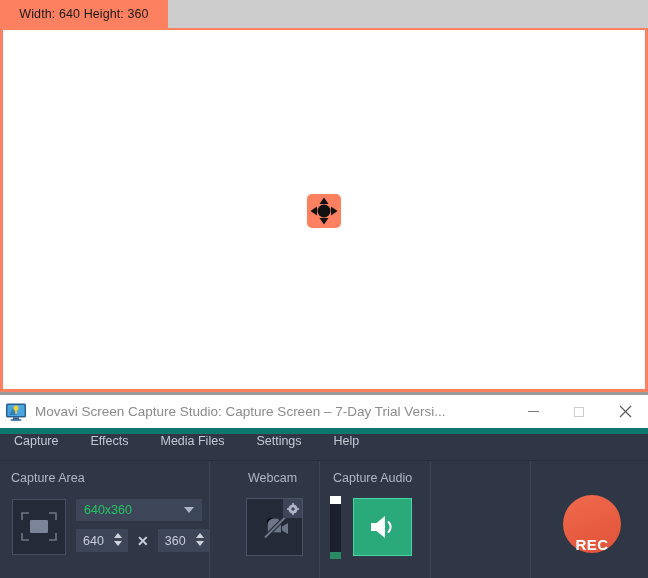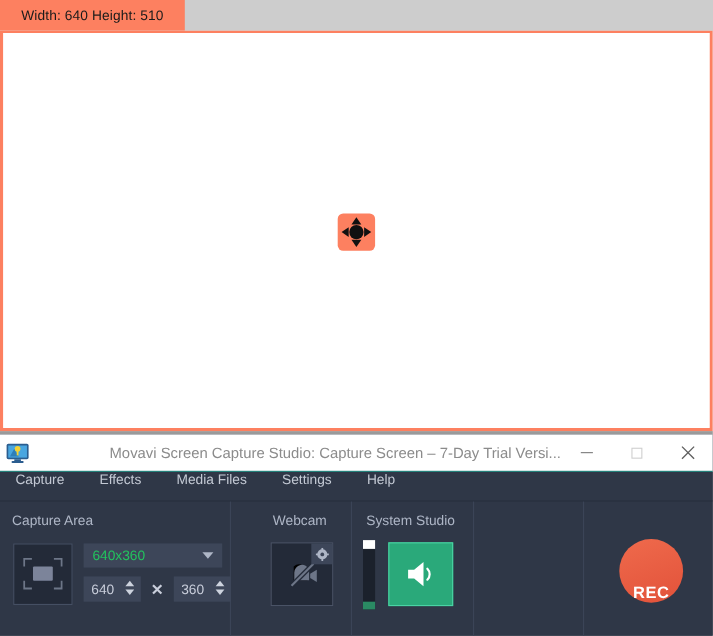--- a/index.html
+++ b/index.html
@@ -84,22 +84,21 @@
     background: #2f3747;
   }
 
   
   #title-bar {
     position: relative;
     height: 33px;
     background: #ffffff;
     display: flex;
     align-items: center;
-    border-bottom: 1px solid #0f766e;
-    text-align: right;
+    border-bottom: 6px solid #0f766e;
   }
   #app-icon {
     margin-left: 5px;
     width: 22px;
     height: 22px;
     flex: 0 0 auto;
   }
   #title-text {
     margin-left: 8px;
     color: #8b8b8b;
@@ -430,21 +429,21 @@
     font-size: 15px;
     font-weight: bold;
     letter-spacing: 0.5px;
   }
 </style>
 </head>
 <body>
 
 <div id="capture-overlay">
 
-  <div id="size-label">Width: 640  Height: 510</div>
+  <div id="size-label">Width: 640  Height: 360</div>
 
   <div id="capture-frame">
     <div id="capture-inner"></div>
   </div>
 
   <div id="move-handle">
     <svg width="34" height="34" viewBox="0 0 34 34">
       <circle cx="17" cy="17" r="6.5" fill="#111111"></circle>
       <polygon points="17,3.5 21.5,10 12.5,10" fill="#111111"></polygon>
       <polygon points="17,30.5 21.5,24 12.5,24" fill="#111111"></polygon>
@@ -562,21 +561,21 @@
               <rect x="5.2" y="9.6" width="1.6" height="2.4"></rect>
               <rect x="0" y="5.2" width="2.4" height="1.6"></rect>
               <rect x="9.6" y="5.2" width="2.4" height="1.6"></rect>
             </g>
           </svg>
         </div>
       </div>
     </div>
 
     <div id="sysaudio-panel">
-      <div class="panel-title" id="sysaudio-title">System Studio</div>
+      <div class="panel-title" id="sysaudio-title">Capture Audio</div>
 
       <div class="vol-slider" id="sysaudio-slider">
         <div class="vol-fill" id="sysaudio-fill"></div>
         <div class="vol-knob" id="sysaudio-knob"></div>
       </div>
 
       <div id="sysaudio-tile">
         <svg width="36" height="32" viewBox="0 0 36 32">
           <path d="M6 12 h5.5 L20 5 v22 l-8.5 -7 H6 z" fill="#ffffff"></path>
           <path d="M23.5 11 a7 7 0 0 1 0 10" stroke="#ffffff" stroke-width="2" fill="none" stroke-linecap="round"></path>

